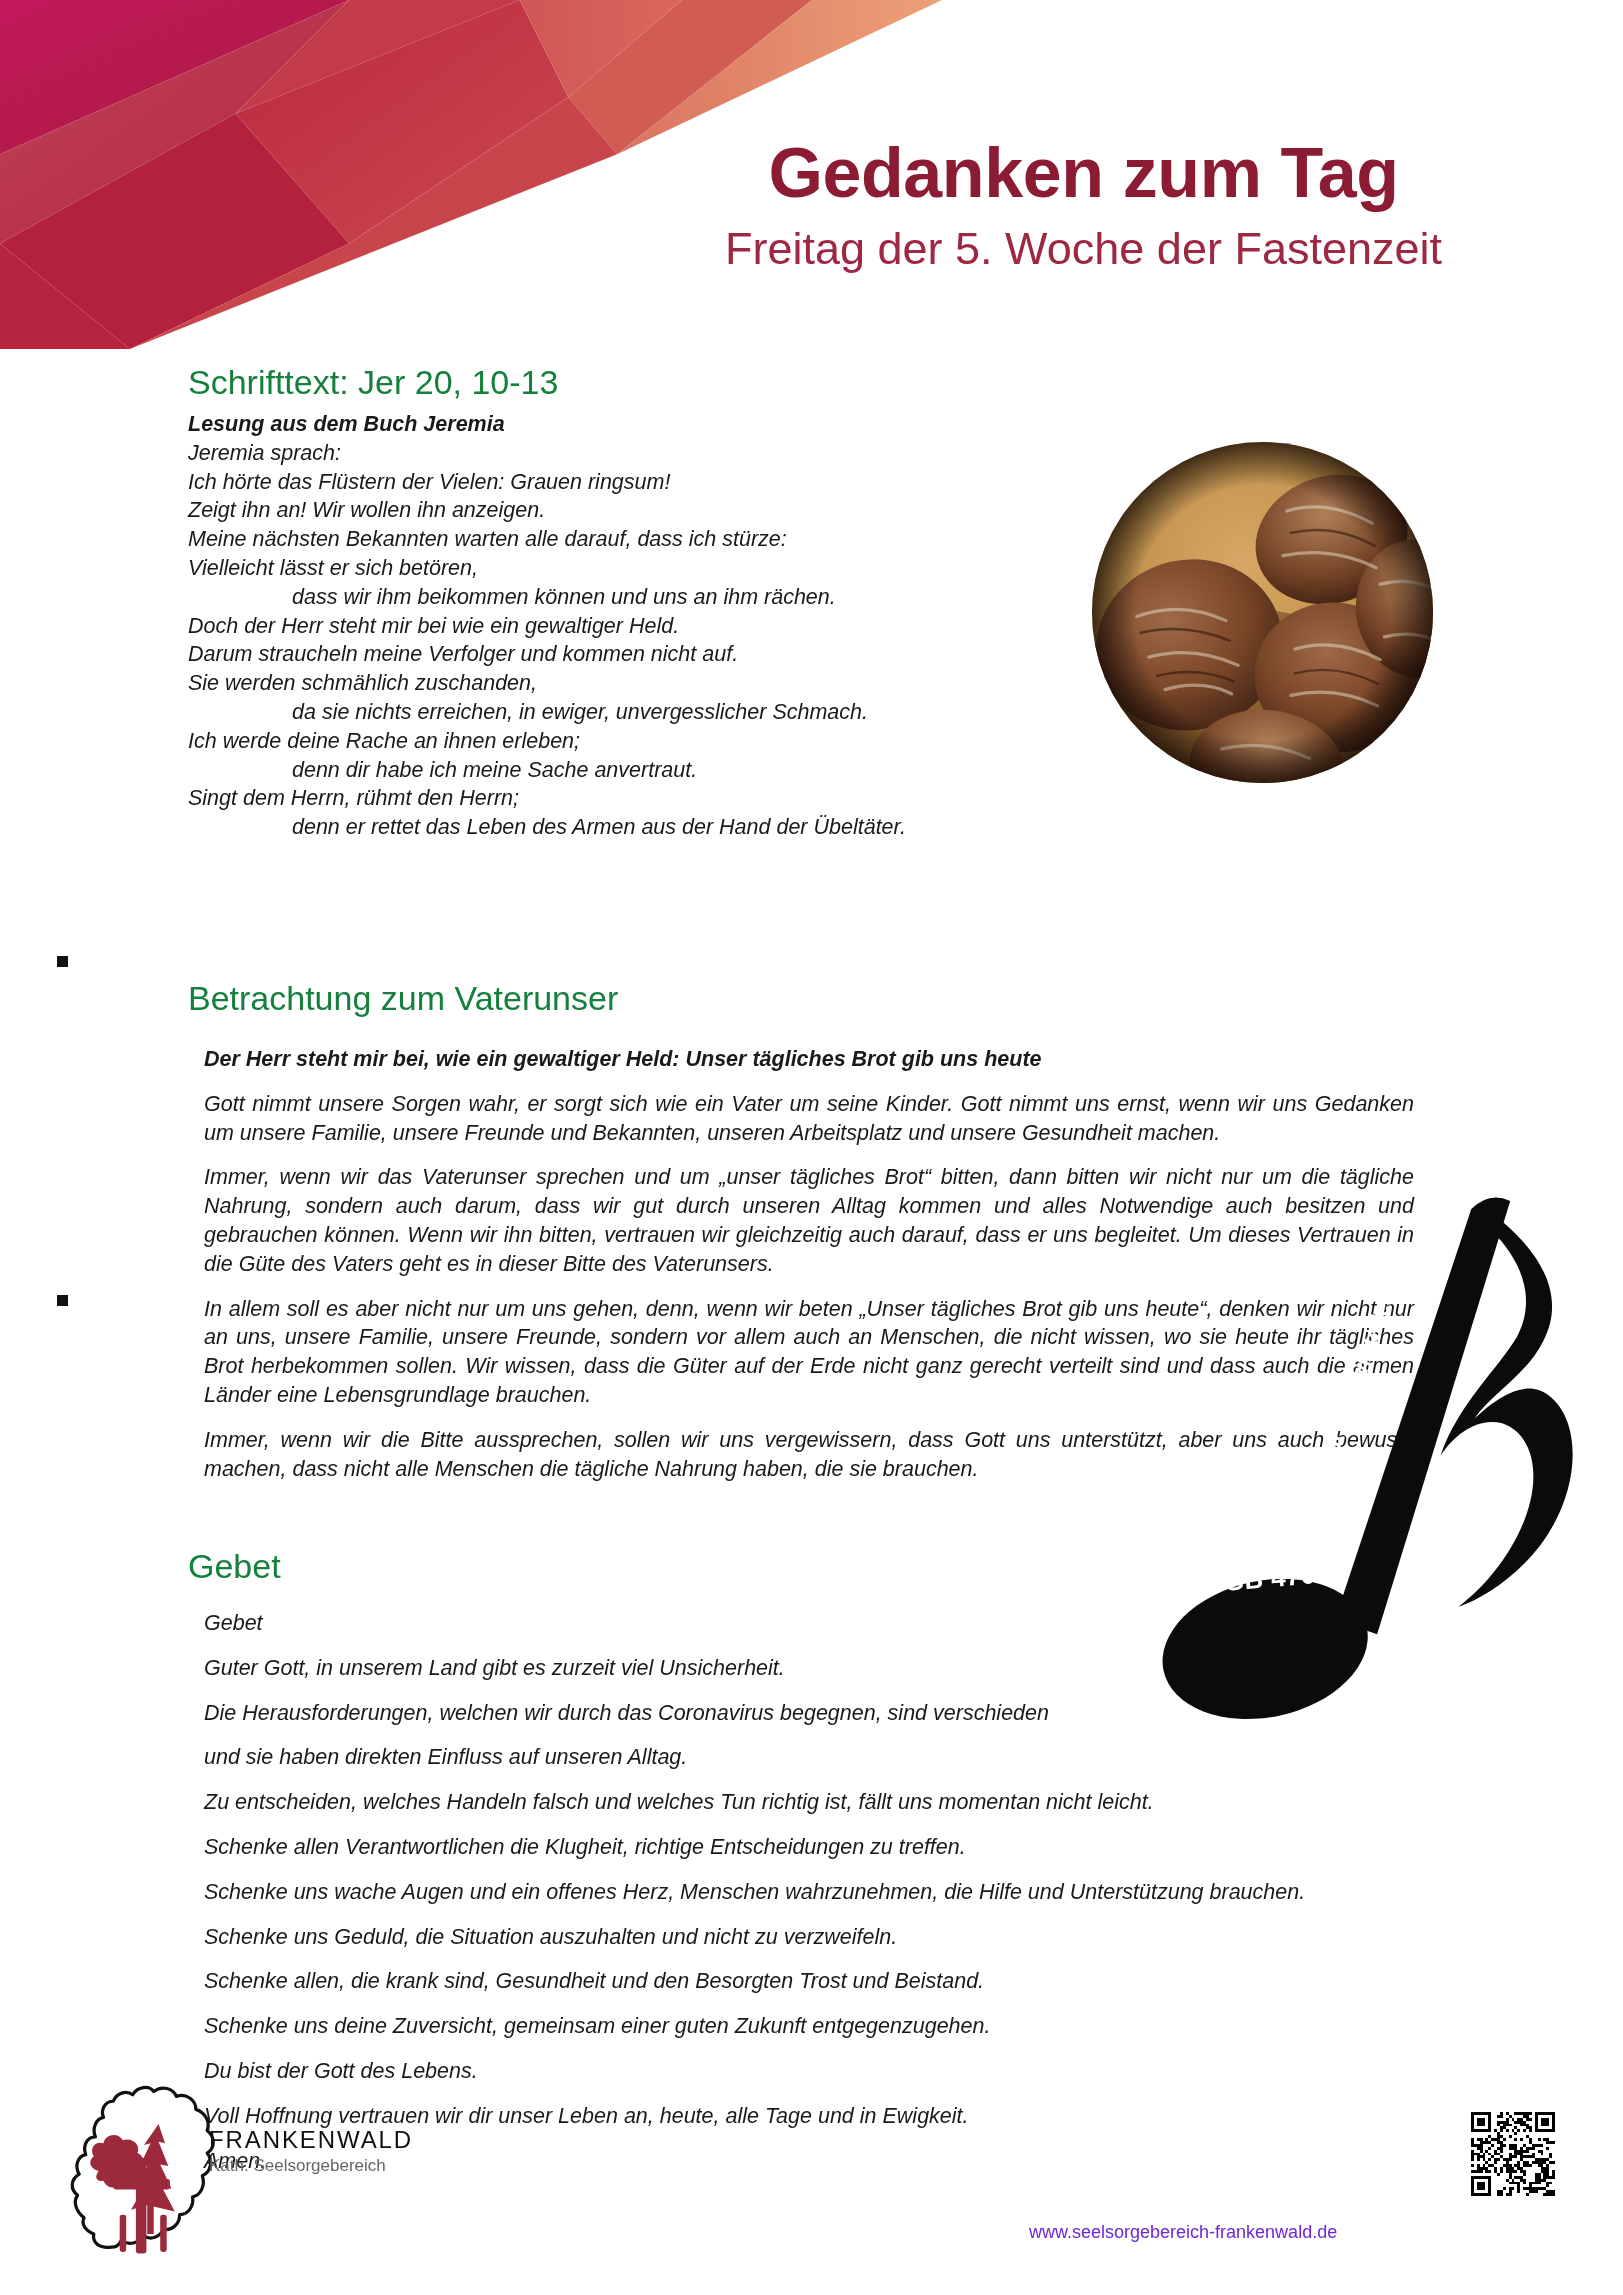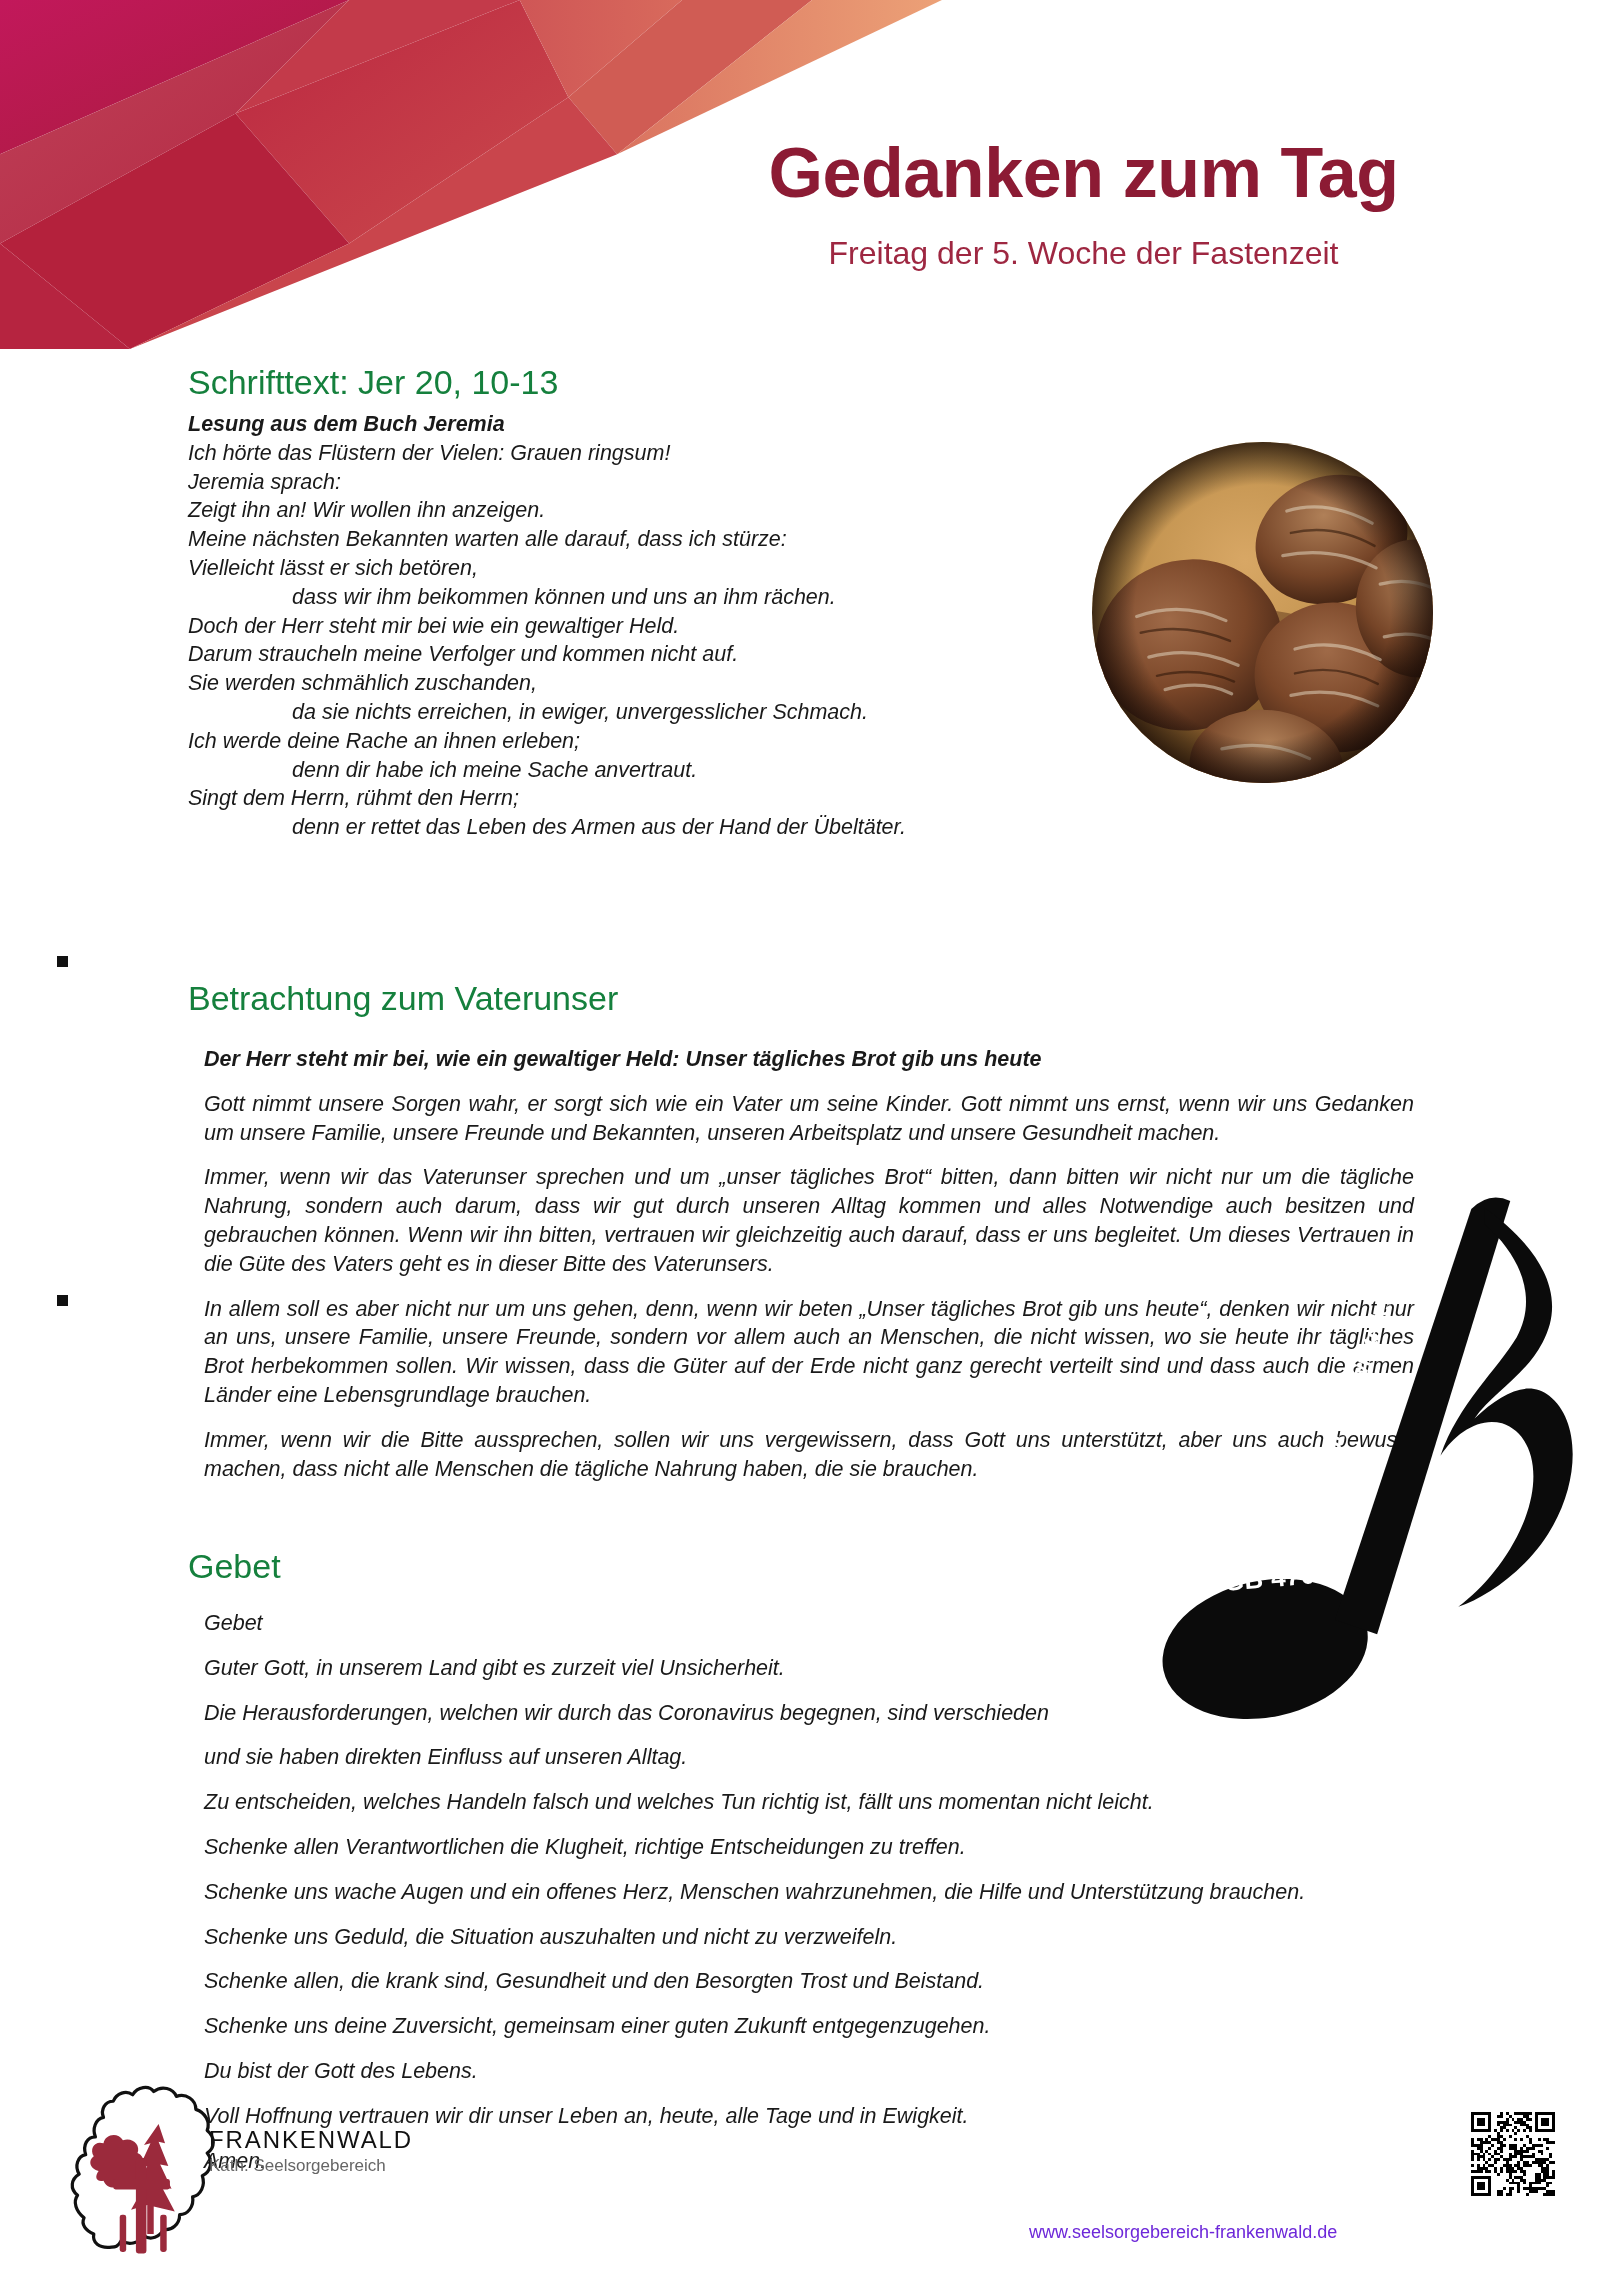--- a/index.html
+++ b/index.html
@@ -39,23 +39,23 @@
   .doc-title {
     font-size: 70px;
     font-weight: bold;
     color: #8c1b34;
     letter-spacing: -0.4px;
     line-height: 1.02;
     margin: 0;
     white-space: nowrap;
   }
   .doc-subtitle {
-    font-size: 32px;
+    font-size: 45px;
     color: #9e2741;
-    margin: 28px 0 0 0;
+    margin: 16px 0 0 0;
     line-height: 1.05;
     white-space: nowrap;
   }
 
   
   .sec-head {
     position: absolute;
     font-size: 34px;
     color: #15803d;
     line-height: 1;
@@ -223,22 +223,22 @@
   <div class="title-block">
     <h1 class="doc-title">Gedanken zum Tag</h1>
     <p class="doc-subtitle">Freitag der 5. Woche der Fastenzeit</p>
   </div>
 
   <div class="sec-head" style="left:188px; top:365px;">Schrifttext: Jer 20, 10-13</div>
 
   <div class="body-block" style="left:188px; top:410px; width:860px;">
     <p class="lead">Lesung aus dem Buch Jeremia</p>
     <div id="scripture-lines">
+        <p>Jeremia sprach:</p>
         <p>Ich hörte das Flüstern der Vielen: Grauen ringsum!</p>
-        <p>Jeremia sprach:</p>
         <p>Zeigt ihn an! Wir wollen ihn anzeigen.</p>
         <p>Meine nächsten Bekannten warten alle darauf, dass ich stürze:</p>
         <p>Vielleicht lässt er sich betören,</p>
         <p class="indent">dass wir ihm beikommen können und uns an ihm rächen.</p>
         <p>Doch der Herr steht mir bei wie ein gewaltiger Held.</p>
         <p>Darum straucheln meine Verfolger und kommen nicht auf.</p>
         <p>Sie werden schmählich zuschanden,</p>
         <p class="indent">da sie nichts erreichen, in ewiger, unvergesslicher Schmach.</p>
         <p>Ich werde deine Rache an ihnen erleben;</p>
         <p class="indent">denn dir habe ich meine Sache anvertraut.</p>

